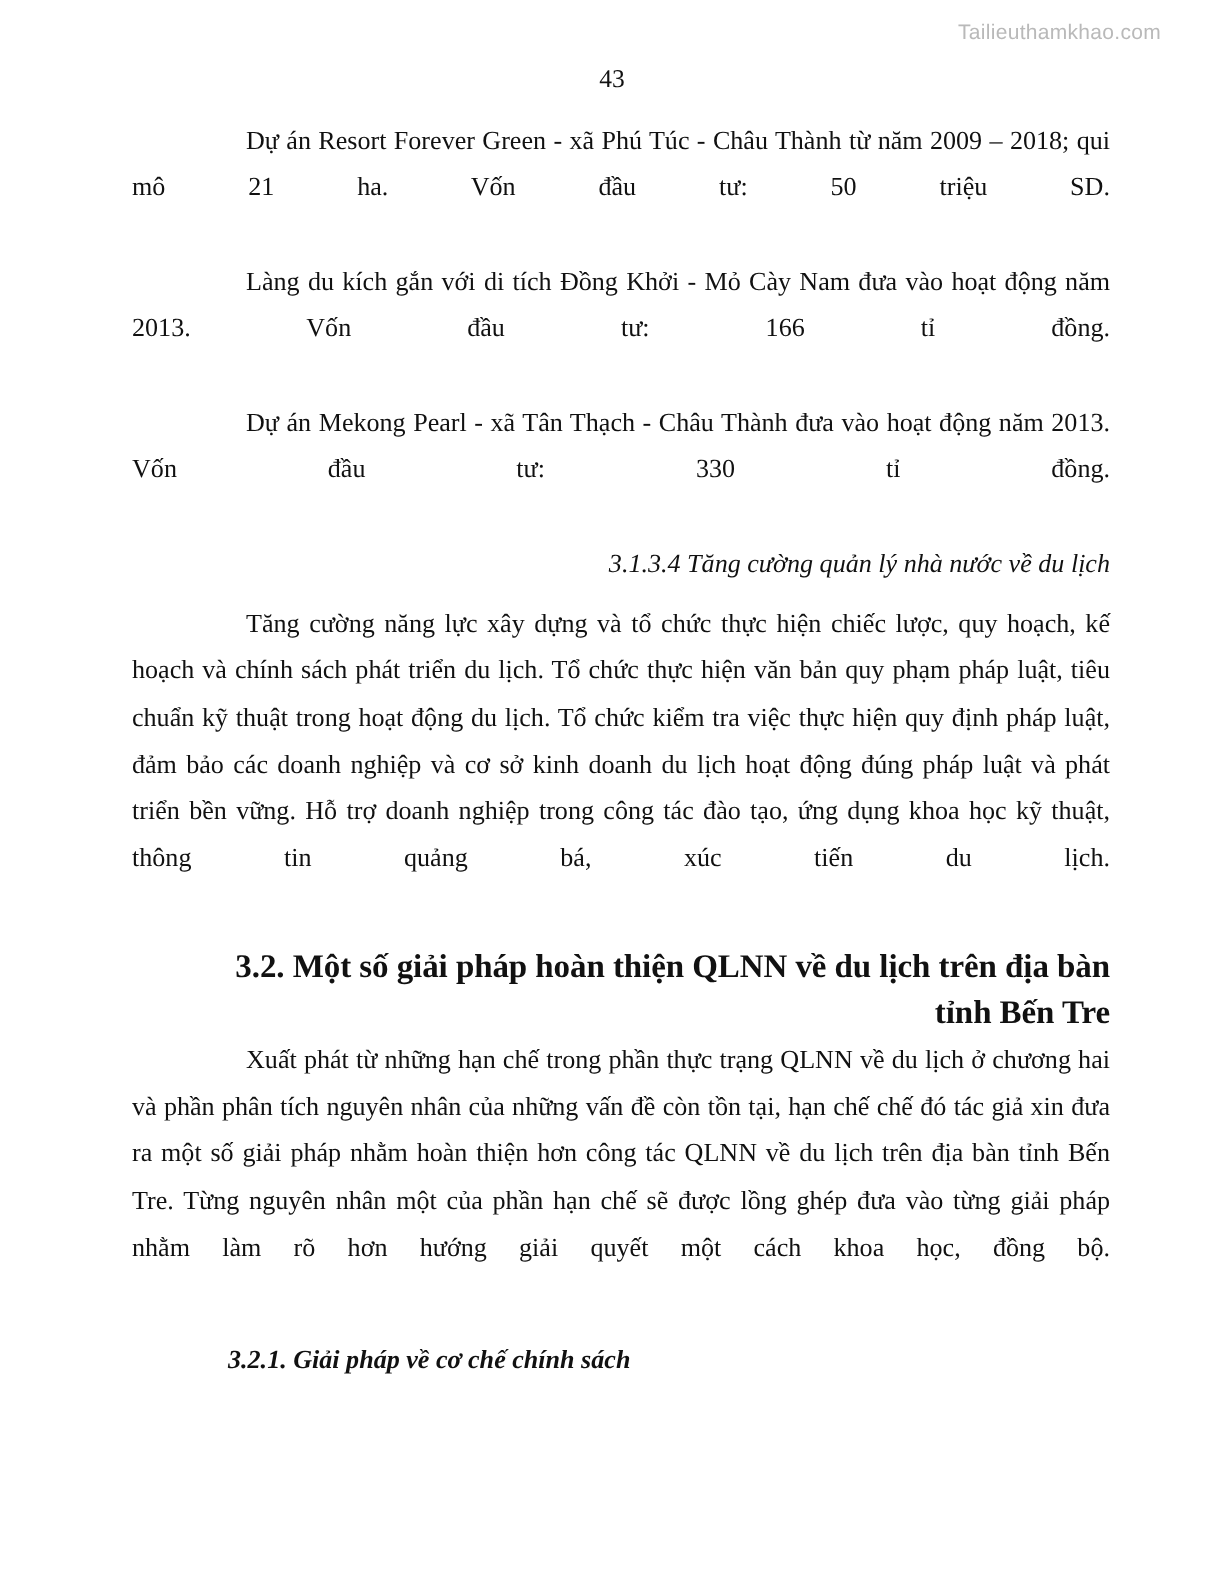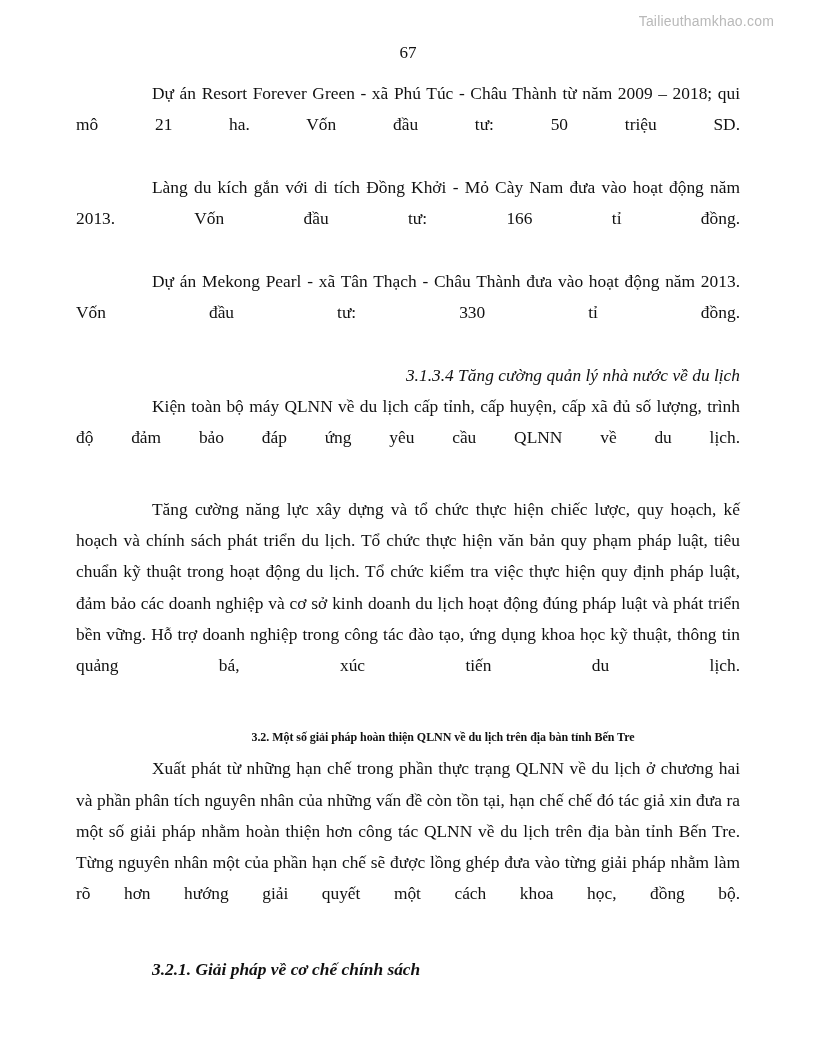--- a/index.html
+++ b/index.html
@@ -52,21 +52,21 @@
 
   
   .content {
     position: absolute;
     top: 78px;
     left: 76px;
     width: 664px;
   }
 
   p.para {
-    margin: 0 0 0 0;
+    margin: 0 0 0 12px;
     font-size: 17.4px;
     line-height: 31.3px;
     text-align: justify;
     text-indent: 76px;
     text-justify: inter-word;
     hyphens: none;
     word-spacing: 0.1px;
   }
 
   
@@ -81,26 +81,26 @@
     font-size: 17.4px;
     line-height: 31.3px;
     font-weight: normal;
     font-style: italic;
     text-indent: 76px;
     text-align: right;
   }
 
   h2.heading-bold {
     margin: 0;
-    font-size: 12px;
+    font-size: 22px;
     line-height: 31.3px;
     font-weight: bold;
     font-style: normal;
     text-indent: 70px;
-    text-align: center;
+    text-align: right;
     letter-spacing: -0.05px;
   }
 
   h3.heading-bold-italic {
     margin: 0;
     font-size: 17.4px;
     line-height: 31.3px;
     font-weight: bold;
     font-style: italic;
     text-indent: 76px;
@@ -110,34 +110,33 @@
   .spacer-sm { height: 9px; }
   .spacer-md { height: 13px; }
 </style>
 </head>
 <body>
 
 <div class="page">
 
   <div class="watermark">Tailieuthamkhao.com</div>
 
-  <div class="page-number">67</div>
+  <div class="page-number">43</div>
 
   <div class="content">
 
     <p class="para">Dự án Resort Forever Green - xã Phú Túc - Châu Thành từ năm 2009 – 2018; qui mô 21 ha. Vốn đầu tư: 50 triệu SD.</p>
 
 
     <p class="para">Làng du kích gắn với di tích Đồng Khởi - Mỏ Cày Nam đưa vào hoạt động năm 2013. Vốn đầu tư: 166 tỉ đồng.</p>
 
     <p class="para">Dự án Mekong Pearl - xã Tân Thạch - Châu Thành đưa vào hoạt động năm 2013. Vốn đầu tư: 330 tỉ đồng.</p>
 
     <h3 class="heading-italic">3.1.3.4 Tăng cường quản lý nhà nước về du lịch</h3>
 
-    <p class="para">Kiện toàn bộ máy QLNN về du lịch cấp tỉnh, cấp huyện, cấp xã đủ số lượng, trình độ đảm bảo đáp ứng yêu cầu QLNN về du lịch.</p>
 
     <div class="spacer-sm"></div>
 
     <p class="para">Tăng cường năng lực xây dựng và tổ chức thực hiện chiếc lược, quy hoạch, kế hoạch và chính sách phát triển du lịch. Tổ chức thực hiện văn bản quy phạm pháp luật, tiêu chuẩn kỹ thuật trong hoạt động du lịch. Tổ chức kiểm tra việc thực hiện quy định pháp luật, đảm bảo các doanh nghiệp và cơ sở kinh doanh du lịch hoạt động đúng pháp luật và phát triển bền vững. Hỗ trợ doanh nghiệp trong công tác đào tạo, ứng dụng khoa học kỹ thuật, thông tin quảng bá, xúc tiến du lịch.</p>
 
     <div class="spacer-sm"></div>
 
     <h2 class="heading-bold">3.2. Một số giải pháp hoàn thiện QLNN về du lịch trên địa bàn tỉnh Bến Tre</h2>
 
     <p class="para">Xuất phát từ những hạn chế trong phần thực trạng QLNN về du lịch ở chương hai và phần phân tích nguyên nhân của những vấn đề còn tồn tại, hạn chế chế đó tác giả xin đưa ra một số giải pháp nhằm hoàn thiện hơn công tác QLNN về du lịch trên địa bàn tỉnh Bến Tre. Từng nguyên nhân một của phần hạn chế sẽ được lồng ghép đưa vào từng giải pháp nhằm làm rõ hơn hướng giải quyết một cách khoa học, đồng bộ.</p>

